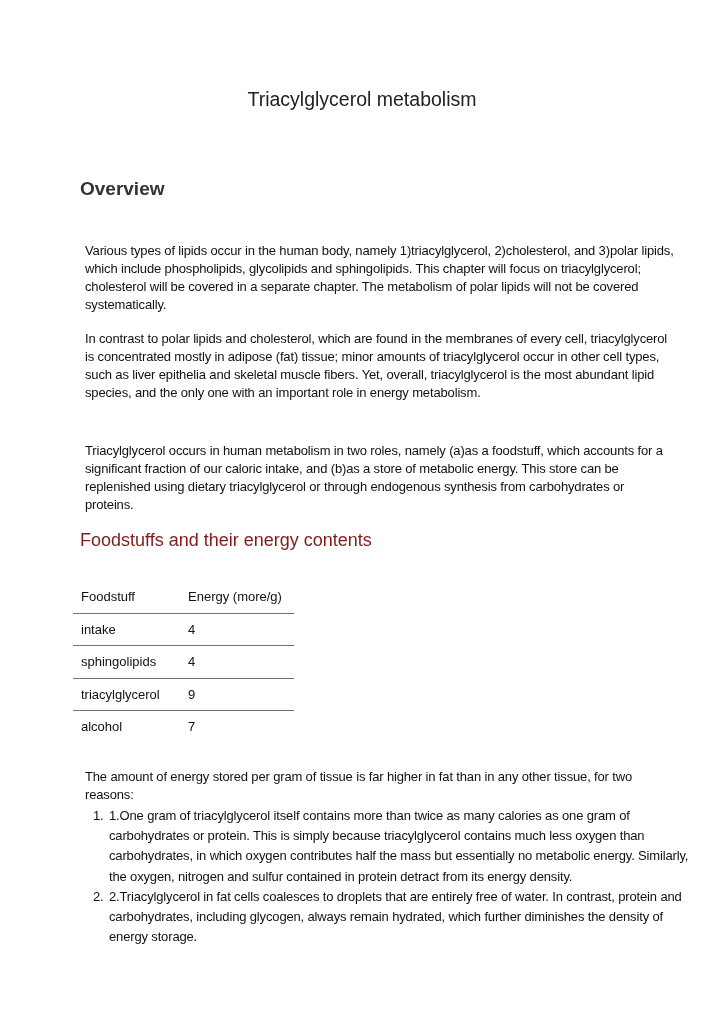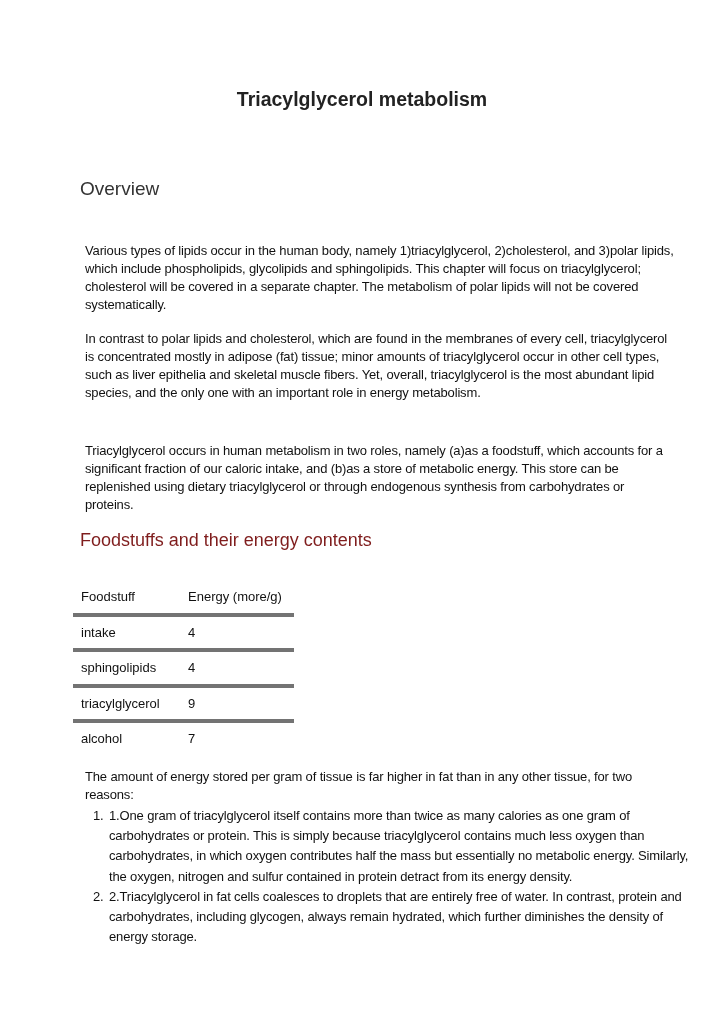--- a/index.html
+++ b/index.html
@@ -3,46 +3,46 @@
   <meta charset="utf-8">
   <style>
     html, body { margin: 0; padding: 0; background: #ffffff; }
     body {
       width: 724px; height: 1024px; position: relative; overflow: hidden;
       font-family: "Liberation Sans", sans-serif; color: #111;
     }
     .page { position: absolute; left: 73px; top: 0; width: 590px; }
     .doc-title {
       position: absolute; left: 0; width: 724px; top: 88px; margin: 0;
-      text-align: center; font-size: 19.5px; font-weight: bold; color: #222;
+      text-align: center; font-size: 19.5px; font-weight: normal; color: #222;
       left: -73px;
     }
     .h2 {
       position: absolute; left: 7px; top: 178px; margin: 0;
-      font-size: 19px; font-weight: normal; color: #333;
+      font-size: 19px; font-weight: bold; color: #333;
     }
     .p {
       position: absolute; left: 0; width: 590px; margin: 12px;
       font-size: 13px; line-height: 18px; color: #111; letter-spacing: -0.15px;
     }
     .h3 {
       position: absolute; left: 7px; top: 530px; margin: 0;
       font-size: 18px; font-weight: normal; color: #7f1d1d;
     }
     table.energy {
       position: absolute; left: 0; top: 581px; border-collapse: collapse;
       font-size: 13px; color: #111;
     }
     table.energy th, table.energy td {
       text-align: left; font-weight: normal; padding: 0 8px; height: 31.5px;
       vertical-align: middle;
     }
     table.energy td:first-child, table.energy th:first-child { width: 91px; }
     table.energy td:last-child, table.energy th:last-child { width: 98px; }
-    table.energy tr { border-bottom: 4px solid #737373; }
+    table.energy tr { border-bottom: 1px solid #737373; }
     table.energy tr:last-child { border-bottom: none; }
     ol.reasons {
       position: absolute; left: 0; top: 806px; width: 590px; margin: 0;
       padding-left: 34px; font-size: 13px; line-height: 20.2px; color: #111;
       letter-spacing: -0.15px;
     }
     ol.reasons li { padding-left: 2px; }
   </style>
 </head>
 <body>

